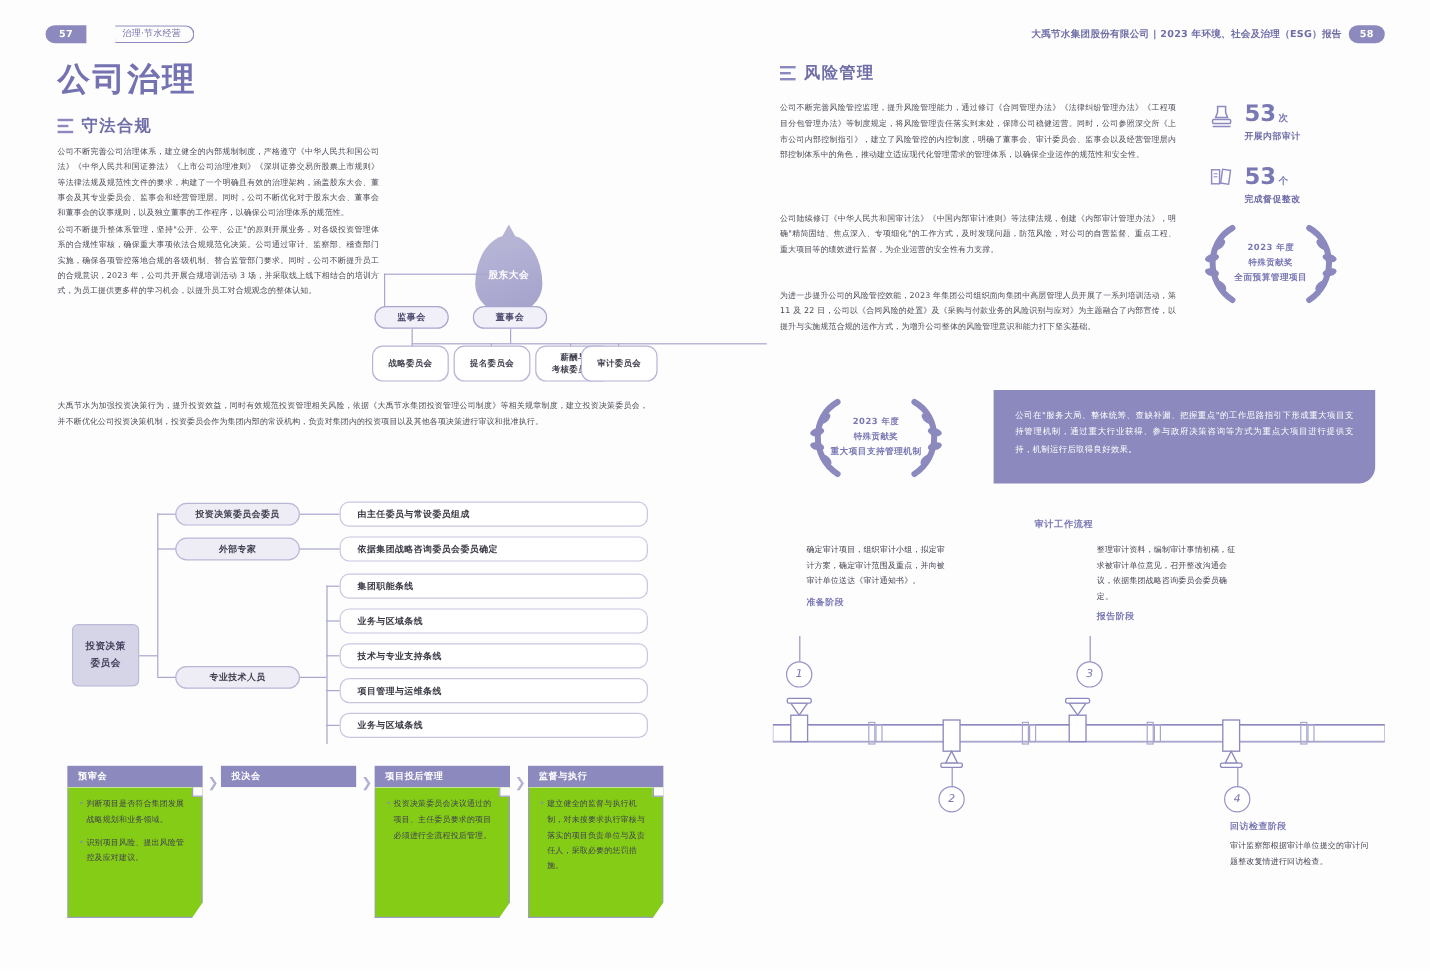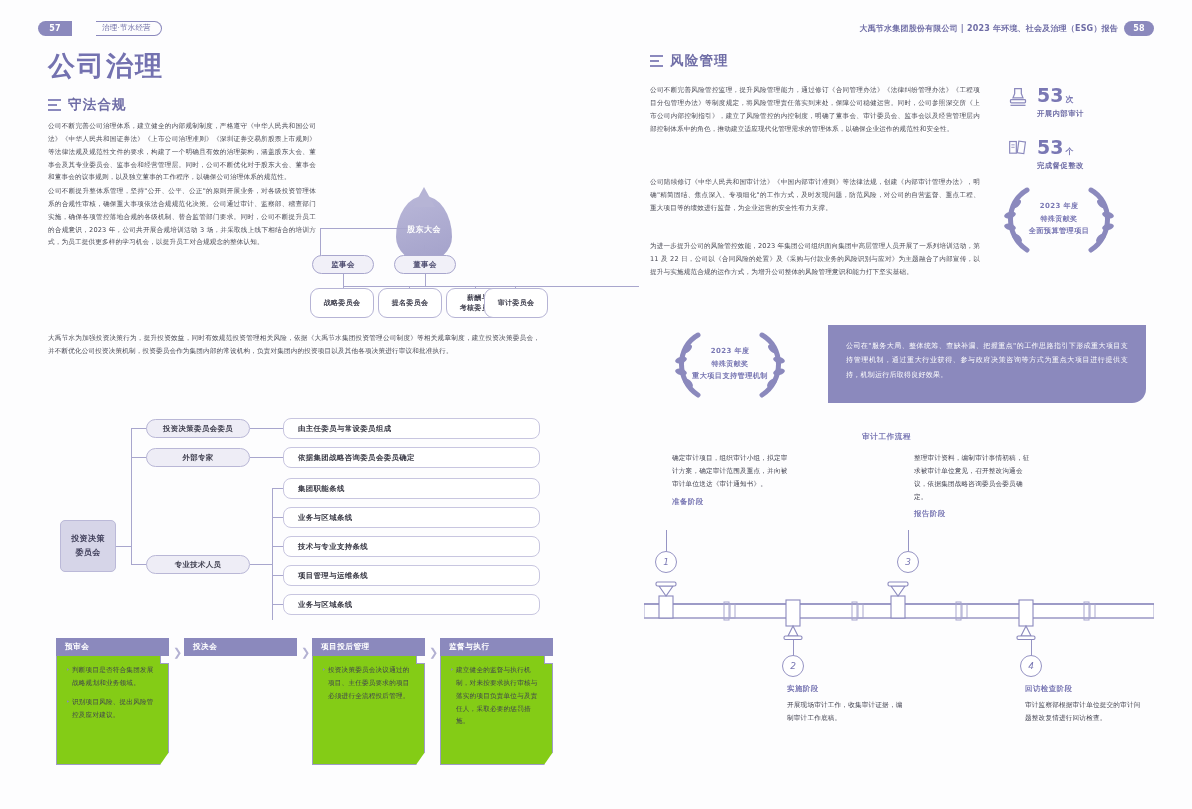--- a/index.html
+++ b/index.html
@@ -468,24 +468,20 @@
     <g stroke="#a8a6cd" stroke-width="1" fill="none">
       <rect x="440" y="22" width="5" height="18"></rect>
         <rect x="446" y="24" width="5" height="14"></rect>
     </g>
   </svg>
 
   <div class="stepnum" style="left:782px;top:655px;">
     <span>2</span>
   </div>
   <div class="tick" style="left:793px;top:640px;height:16px;"></div>
-  <div class="step" style="left:787px;top:684px;">
-    <div class="sname">实施阶段</div>
-    <div class="sdesc">开展现场审计工作，收集审计证据，编制审计工作底稿。</div>
-  </div>
 
   <div class="stepnum" style="left:1020px;top:655px;">
     <span>4</span>
   </div>
   <div class="tick" style="left:1031px;top:640px;height:16px;"></div>
   <div class="step" style="left:1025px;top:684px;">
     <div class="sname">回访检查阶段</div>
     <div class="sdesc">审计监察部根据审计单位提交的审计问题整改复情进行回访检查。</div>
   </div>
 

